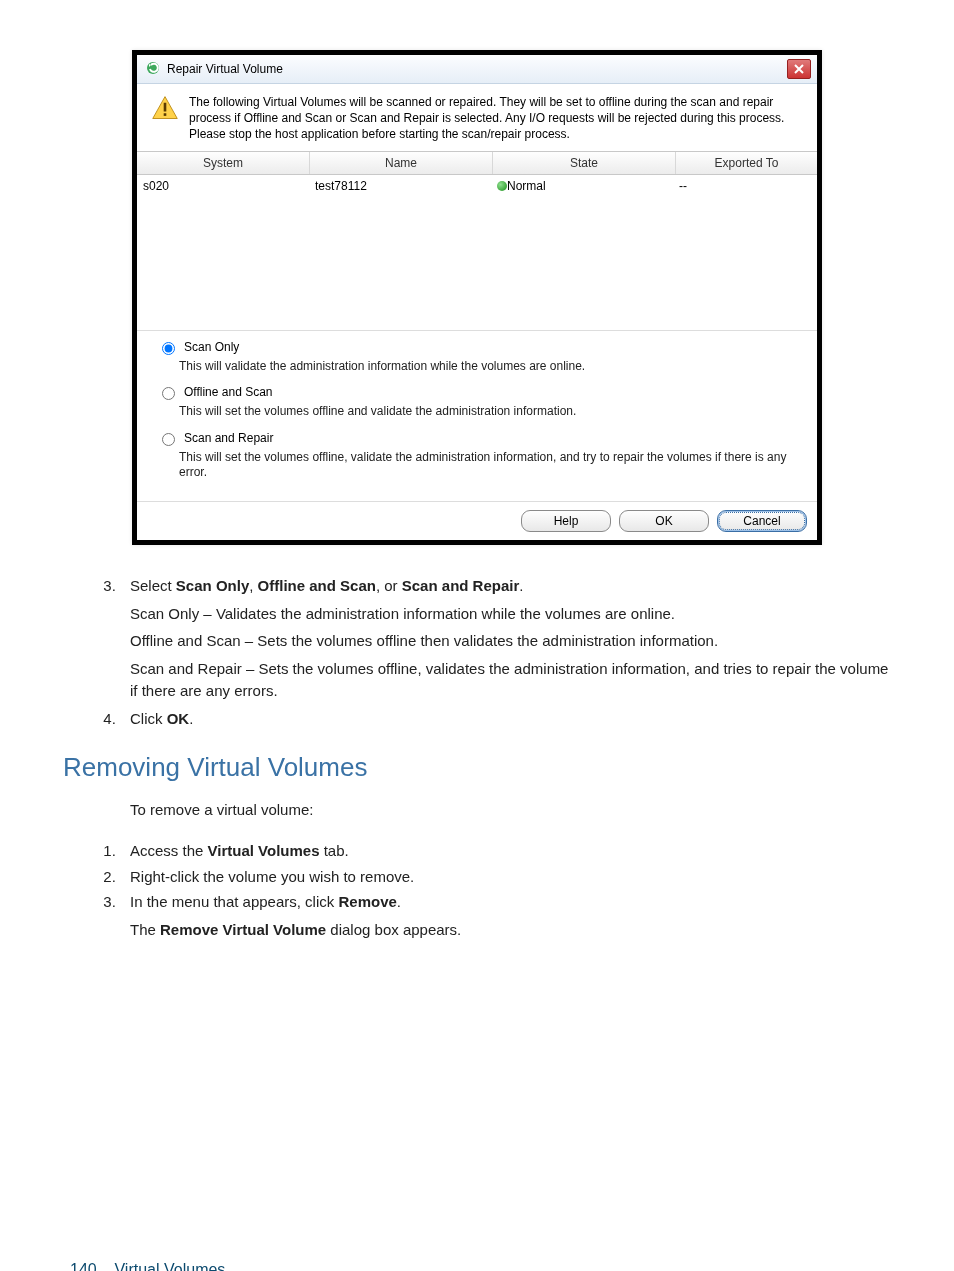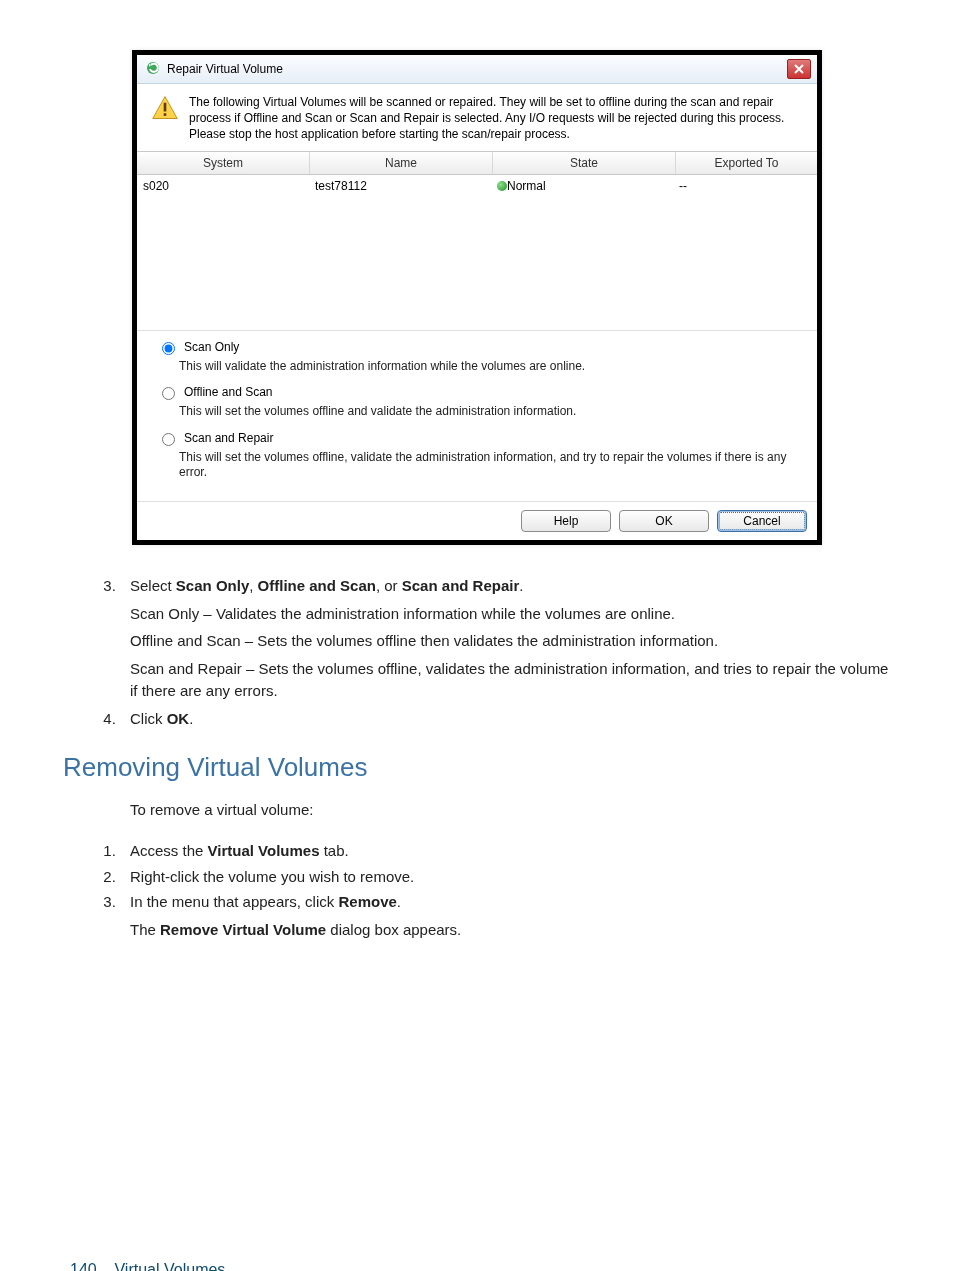--- a/index.html
+++ b/index.html
@@ -100,21 +100,21 @@
     display:flex;
     justify-content:flex-end;
     gap: 8px;
   }
   .winbtn {
     min-width: 68px;
     padding: 3px 10px;
     font-size: 12px;
     background: linear-gradient(#fefefe,#e8e8e8);
     border: 1px solid #8a8a8a;
-    border-radius: 4px;
+    border-radius: 9px;
     text-align:center;
     cursor: default;
   }
   .winbtn.focus {
     outline: 1px dotted #3a6ea5;
     outline-offset: -3px;
     border-color:#3a6ea5;
     box-shadow: 0 0 0 1px #9dc1e8 inset;
   }
   

